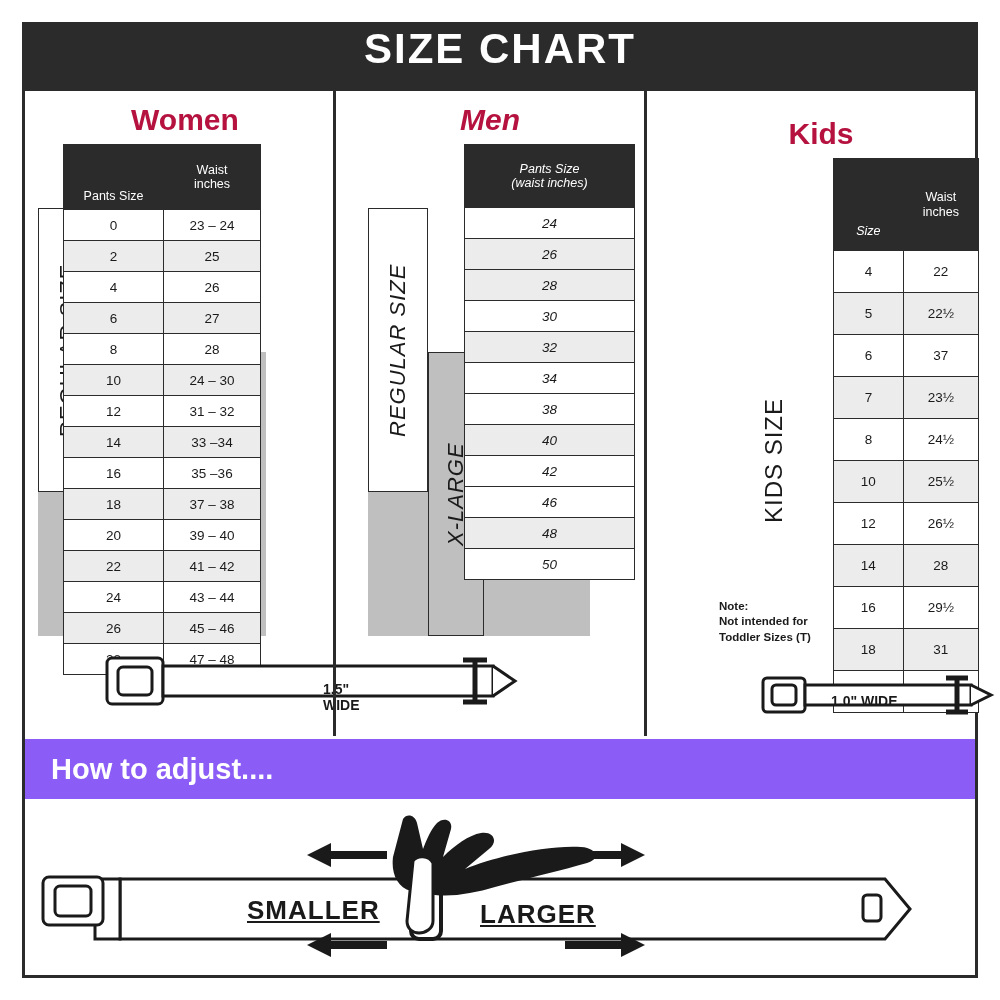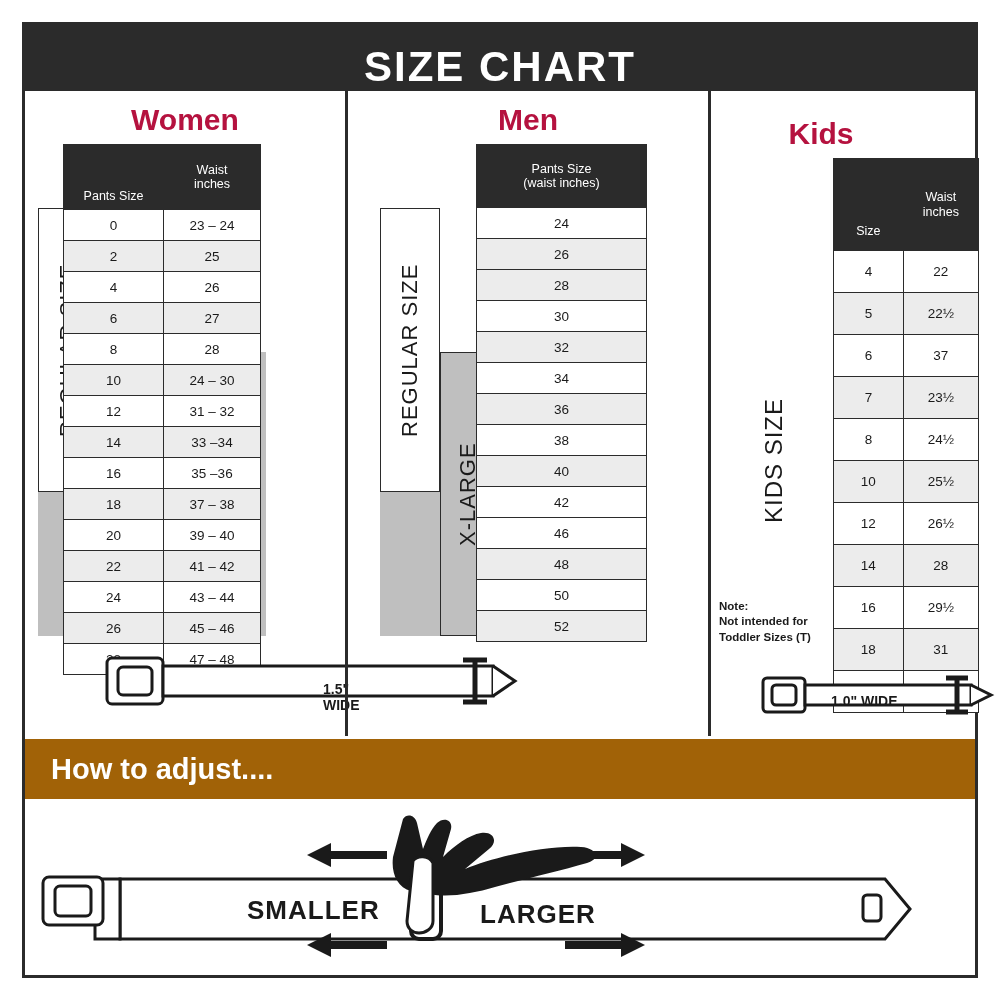--- a/index.html
+++ b/index.html
@@ -33,21 +33,21 @@
   }
 
   
   .title-bar {
     position: absolute;
     left: 25px; top: 25px;
     width: 950px;
     height: 66px;
     background: #2b2b2b;
     display: flex;
-    align-items: flex-end;
+    align-items: flex-start;
     justify-content: center;
   }
   .title-bar .title {
     color: #ffffff;
     font-size: 42px;
     letter-spacing: 2px;
     font-weight: bold;
     font-family: "Liberation Sans", sans-serif;
   }
 
@@ -58,21 +58,21 @@
     width: 950px;
     height: 645px;
   }
   .col {
     position: absolute;
     top: 0;
     height: 645px;
     box-sizing: border-box;
   }
   .col-women { left: 0px; width: 320px; }
-  .col-men   { left: 320px; width: 366px; border-left: 3px solid #2b2b2b; border-right: 3px solid #2b2b2b;}
+  .col-men   { left: 308px; width: 314px; border-left: 3px solid #2b2b2b; border-right: 3px solid #2b2b2b; font-style: italic;}
   .col-kids  { left: 638px; width: 316px; margin-top: 14px; }
 
   .col-head {
     text-align: center;
     color: #b5123f;
     font-size: 30px;
     font-weight: bold;
     margin-top: 12px;
     font-family: "Liberation Sans", sans-serif;
   }
@@ -132,21 +132,21 @@
     line-height: 1.35;
     font-family: "Liberation Sans", sans-serif;
   }
 
   
   .adjust-bar {
     position: absolute;
     left: 25px; top: 739px;
     width: 950px;
     height: 60px;
-    background: #a16207;
+    background: #8b5cf6;
     display: flex;
     align-items: center;
   }
   .adjust-bar .adjust-title {
     color: #ffffff;
     font-size: 29px;
     font-weight: bold;
     padding-left: 26px;
     font-family: "Liberation Sans", sans-serif;
   }
@@ -156,20 +156,21 @@
     width: 950px;
     height: 176px;
     background: #ffffff;
   }
   .big-word {
     position: absolute;
     font-size: 26px;
     font-weight: bold;
     letter-spacing: 1px;
     font-family: "Liberation Sans", sans-serif;
+    text-decoration: underline;
   }
 </style>
 </head>
 <body>
 
 <div class="page">
   <div class="outer-border"></div>
 
   <div class="title-bar">
     <span class="title">SIZE CHART</span>
@@ -310,43 +311,37 @@
               </tr>
           <tr class="row-a">
                 <td style="height:28px">30</td>
               </tr>
           <tr class="row-b">
                 <td style="height:28px">32</td>
               </tr>
           <tr class="row-a">
                 <td style="height:28px">34</td>
               </tr>
-          <tr class="row-b">
-                <td style="height:28px">36</td>
-              </tr>
           <tr class="row-a">
                 <td style="height:28px">38</td>
               </tr>
           <tr class="row-b">
                 <td style="height:28px">40</td>
               </tr>
           <tr class="row-a">
                 <td style="height:28px">42</td>
               </tr>
           <tr class="row-a">
                 <td style="height:28px">46</td>
               </tr>
           <tr class="row-b">
                 <td style="height:28px">48</td>
               </tr>
           <tr class="row-a">
                 <td style="height:28px">50</td>
-              </tr>
-          <tr class="row-b">
-                <td style="height:28px">52</td>
               </tr>
         </tbody>
           </table>
       </div>
     </div>
 
     <div class="col col-kids">
       <div class="col-head">Kids</div>
 
       <div style="position:absolute;left:52px;top:105px;width:118px;height:440px;background:#ffffff;"></div>
@@ -357,21 +352,21 @@
       <div class="note" style="left:56px;top:478px;width:130px;white-space:pre-line;">
         <span>Note:
 Not intended for
 Toddler Sizes (T)</span>
       </div>
 
       <div class="tbl-wrap" style="left:170px;top:53px;">
         <table class="tbl">
           <tbody>
               <tr>
-            <td class="hdr-cell" style="width:74px;height:75px;vertical-align:bottom;padding-bottom:12px;"><span style="white-space:pre-line">Size</span></td>
+            <td class="hdr-cell" style="width:74px;height:75px;vertical-align:bottom;padding-bottom:12px;font-style:italic;"><span style="white-space:pre-line">Size</span></td>
             <td class="hdr-cell" style="width:78px;height:75px;vertical-align:middle;"><span style="white-space:pre-line">Waist
 inches</span></td>
           </tr>
           <tr class="row-a">
                 <td style="height:39px">4</td>
                 <td>22</td>
               </tr>
           <tr class="row-b">
                 <td style="height:39px">5</td>
                 <td>22½</td>

